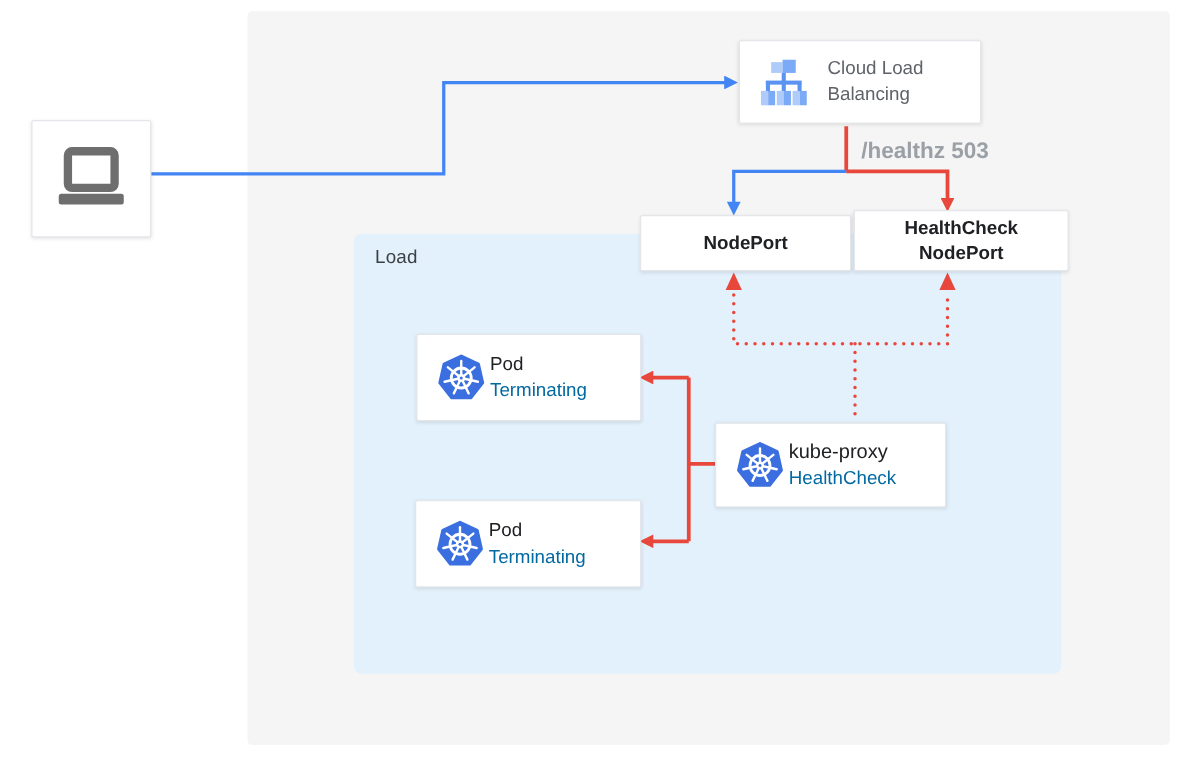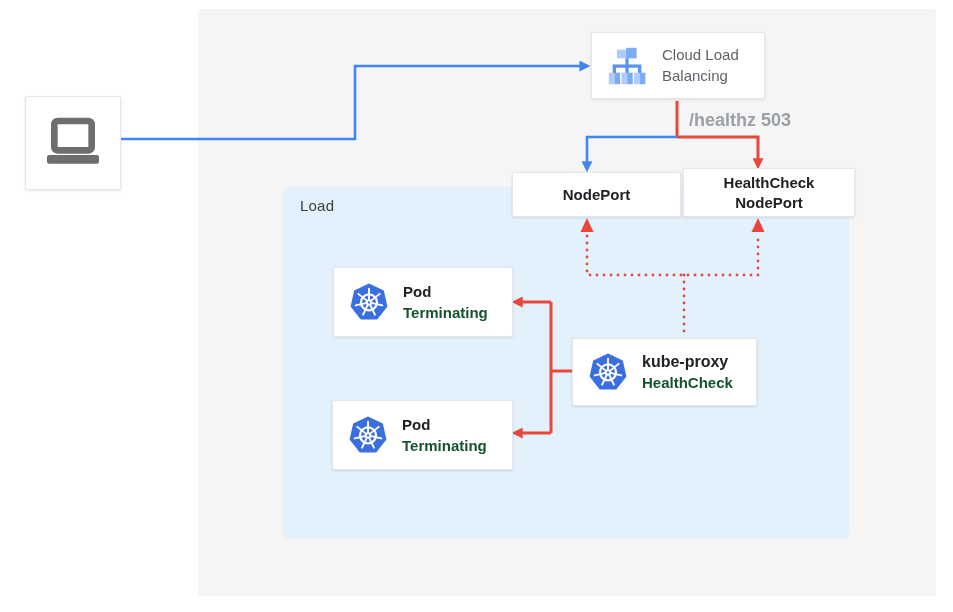--- a/index.html
+++ b/index.html
@@ -18,35 +18,35 @@
   .nodes-label{
     position:absolute;left:300px;top:197px;font-size:15px;color:#3c4043;letter-spacing:.2px;
   }
   .arrows{position:absolute;left:0;top:0;width:953px;height:612px;pointer-events:none;}
   .card{
     position:absolute;background:#ffffff;border:1px solid #e4e6e9;border-radius:2px;
     box-shadow:0 1px 3px rgba(60,64,67,.13);box-sizing:border-box;
     display:flex;align-items:center;
   }
   .client-box{left:25px;top:96px;width:96px;height:94px;justify-content:center;}
-  .clb-box{left:591px;top:32px;width:174px;height:67px;padding-left:12px;gap:12px;}
+  .clb-box{left:591px;top:32px;width:194px;height:67px;padding-left:12px;gap:12px;}
   .clb-label{font-size:15px;line-height:1.35;color:#5f6368;max-width:95px;}
   .healthz{
     position:absolute;left:689px;top:110px;font-size:18px;font-weight:bold;color:#9aa0a6;
   }
   .port-box{justify-content:center;text-align:center;font-weight:bold;font-size:15px;color:#202124;line-height:1.3;}
   .nodeport-box{left:512px;top:172px;width:169px;height:45px;}
   .hc-box{left:683px;top:168px;width:172px;height:49px;padding:2px 6px;}
-  .entity{padding-left:16px;gap:15px;font-weight:bold;}
+  .entity{padding-left:16px;gap:4px;}
   .pod1-box{left:333px;top:267px;width:180px;height:70px;}
   .pod2-box{left:332px;top:400px;width:181px;height:70px;}
   .kp-box{left:572px;top:338px;width:185px;height:68px;}
   .entity .title{font-size:15px;color:#202124;line-height:1.45;}
   .kp-box .title{font-size:16px;}
-  .entity .subtitle{font-size:15px;color:#14532d;line-height:1.35;}
+  .entity .subtitle{font-size:15px;color:#0369a1;line-height:1.35;}
   .icon48{width:46px;height:46px;flex:0 0 auto;}
   .icon38{width:38px;height:38px;flex:0 0 auto;}
   .icon62{width:64px;height:64px;}
 </style>
 </head>
 <body>
 
 <div class="stage">
 
   <div class="panel"></div>

